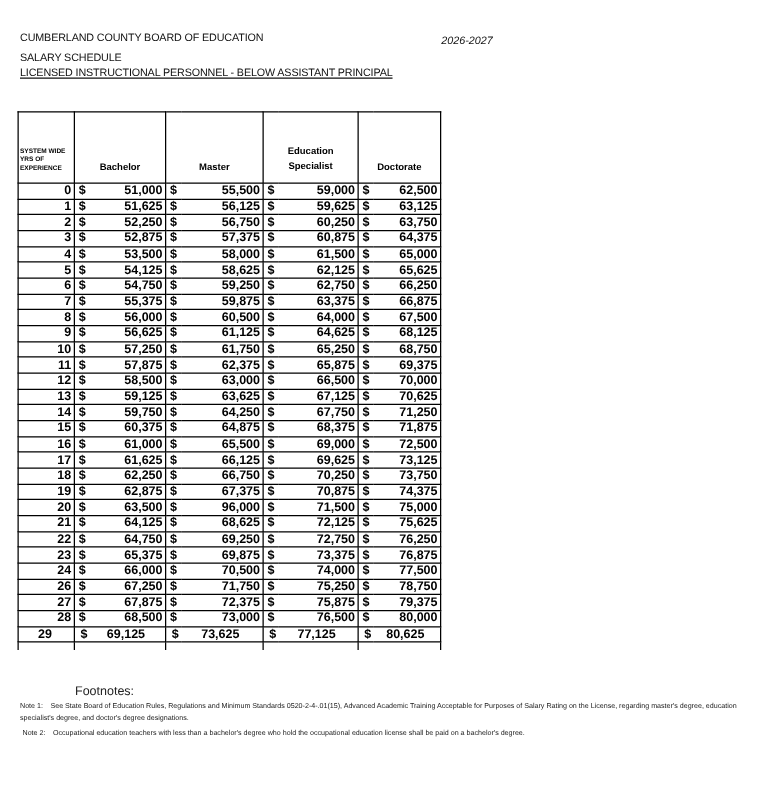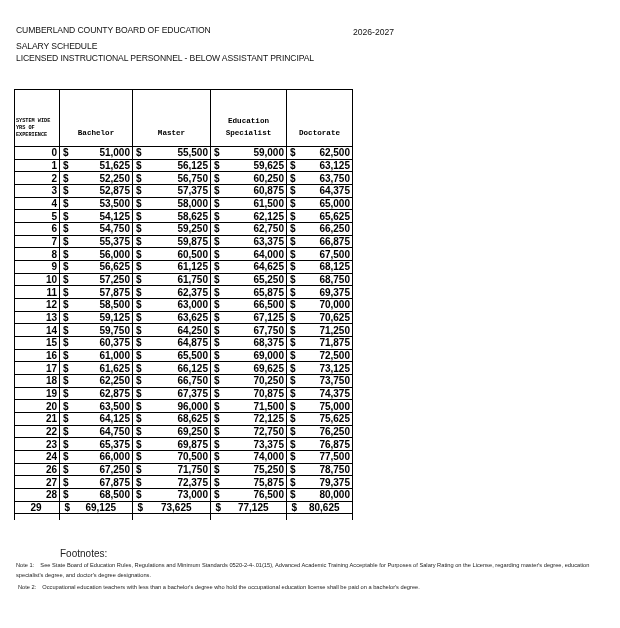--- a/index.html
+++ b/index.html
@@ -1,32 +1,32 @@
 <!DOCTYPE html>
 <html><head>
 <meta charset="utf-8">
 <style>
   html, body { margin:0; padding:0; background:#ffffff; }
   body { width:620px; height:628px; position:relative; overflow:hidden; font-family:"Liberation Sans", sans-serif; color:#000; }
   .hdr { position:absolute; left:16px; font-size:8.6px; letter-spacing:-0.1px; color:#111; }
   #h1 { top:25px; }
   #h2 { top:41px; }
-  #h3 { top:53px; }
-  #year { position:absolute; left:353px; top:27px; font-size:8.6px; color:#111; }
+  #h3 { top:53px;text-decoration:underline; }
+  #year { position:absolute; left:353px; top:27px; font-size:8.6px; color:#111;font-style:italic; }
 
   table.sched { position:absolute; left:14px; top:89px; border-collapse:collapse; table-layout:fixed; }
   table.sched td { padding:0; height:11.68px; line-height:11px; font-size:10px; font-weight:bold; font-family:"Liberation Sans", sans-serif; }
   col.c0 { width:45px; }
   col.cd { width:12px; }
   col.cb { width:61px; }
   col.cm { width:66px; }
   col.ce { width:64px; }
   col.cdoc { width:54px; }
 
-  tr.head td { height:49px; vertical-align:bottom; font-size:7.6px; padding-bottom:7px;font-family:Liberation Mono, monospace; }
+  tr.head td { height:49px; vertical-align:bottom; font-size:7.6px; padding-bottom:7px; }
   tr.head td.exp { font-size:5.2px; line-height:7px; text-align:left; padding-left:1px; }
   tr.head td.lbl { text-align:center; }
   .edu { display:inline-block; line-height:12px; }
 
   td.yr { text-align:right; padding-right:2px !important; border-right:1px solid #000; }
   td.dol { text-align:left; padding-left:3px !important; }
   td.amt { text-align:right; padding-right:2px !important; border-right:1px solid #000; }
   tr.row td { border-bottom:1px solid #000; }
   tr.head td { border-bottom:1px solid #000; }
   tr.head td.exp, tr.head td.lbl { border-right:1px solid #000; }

